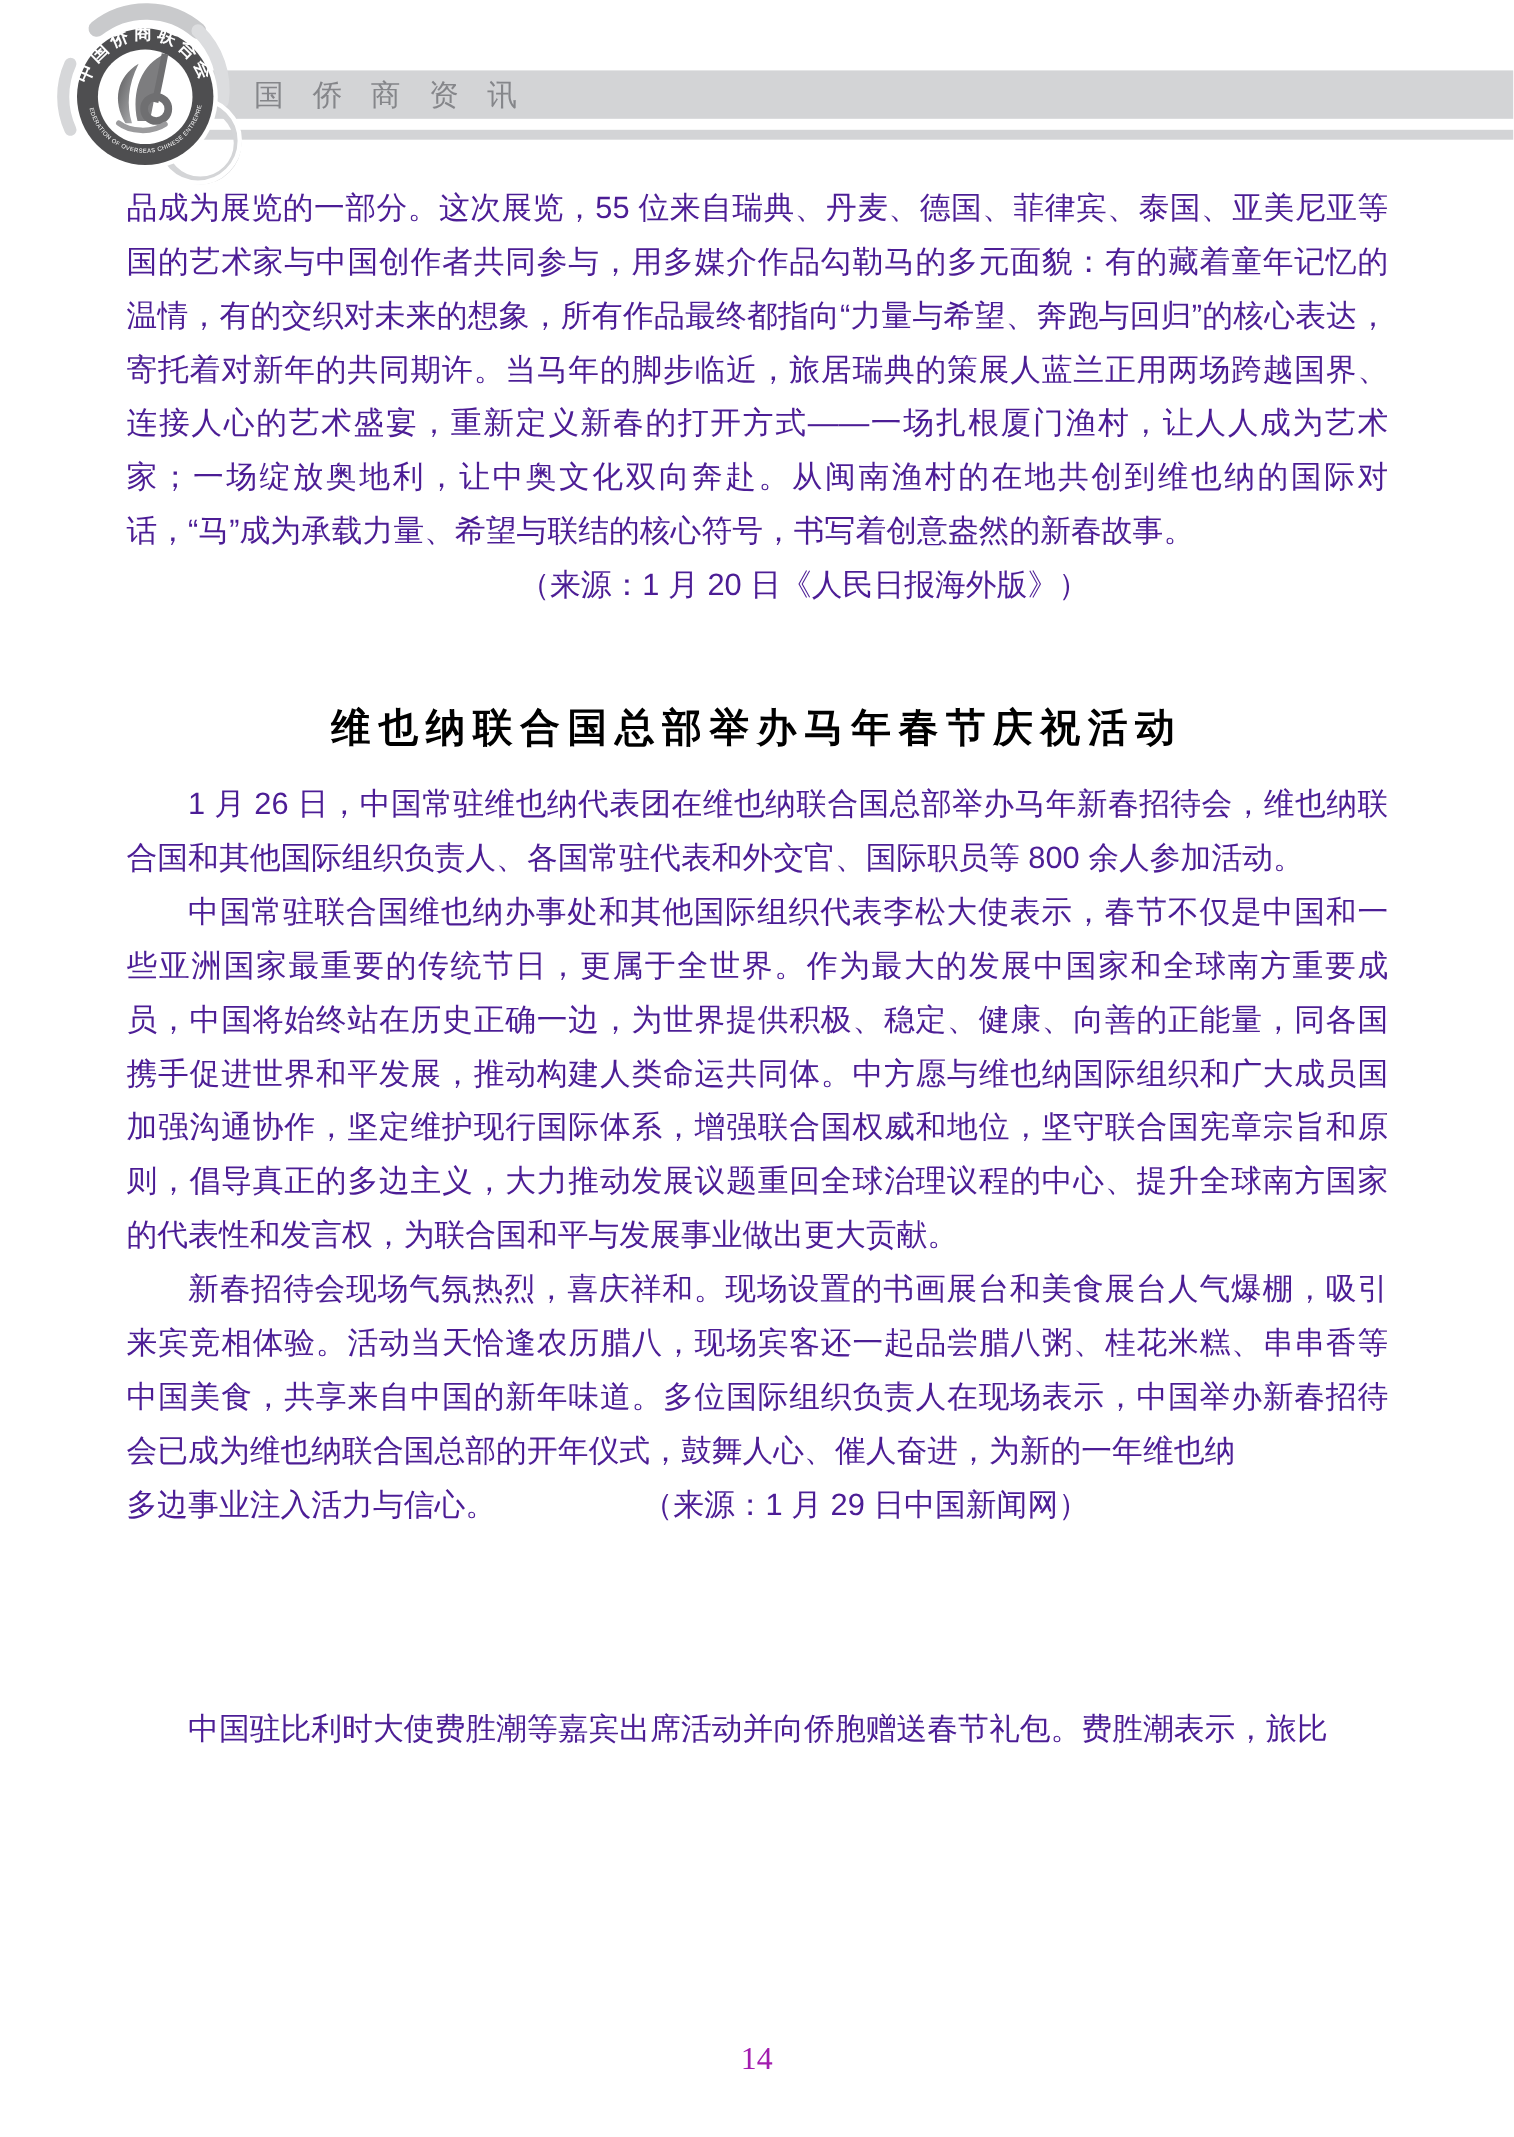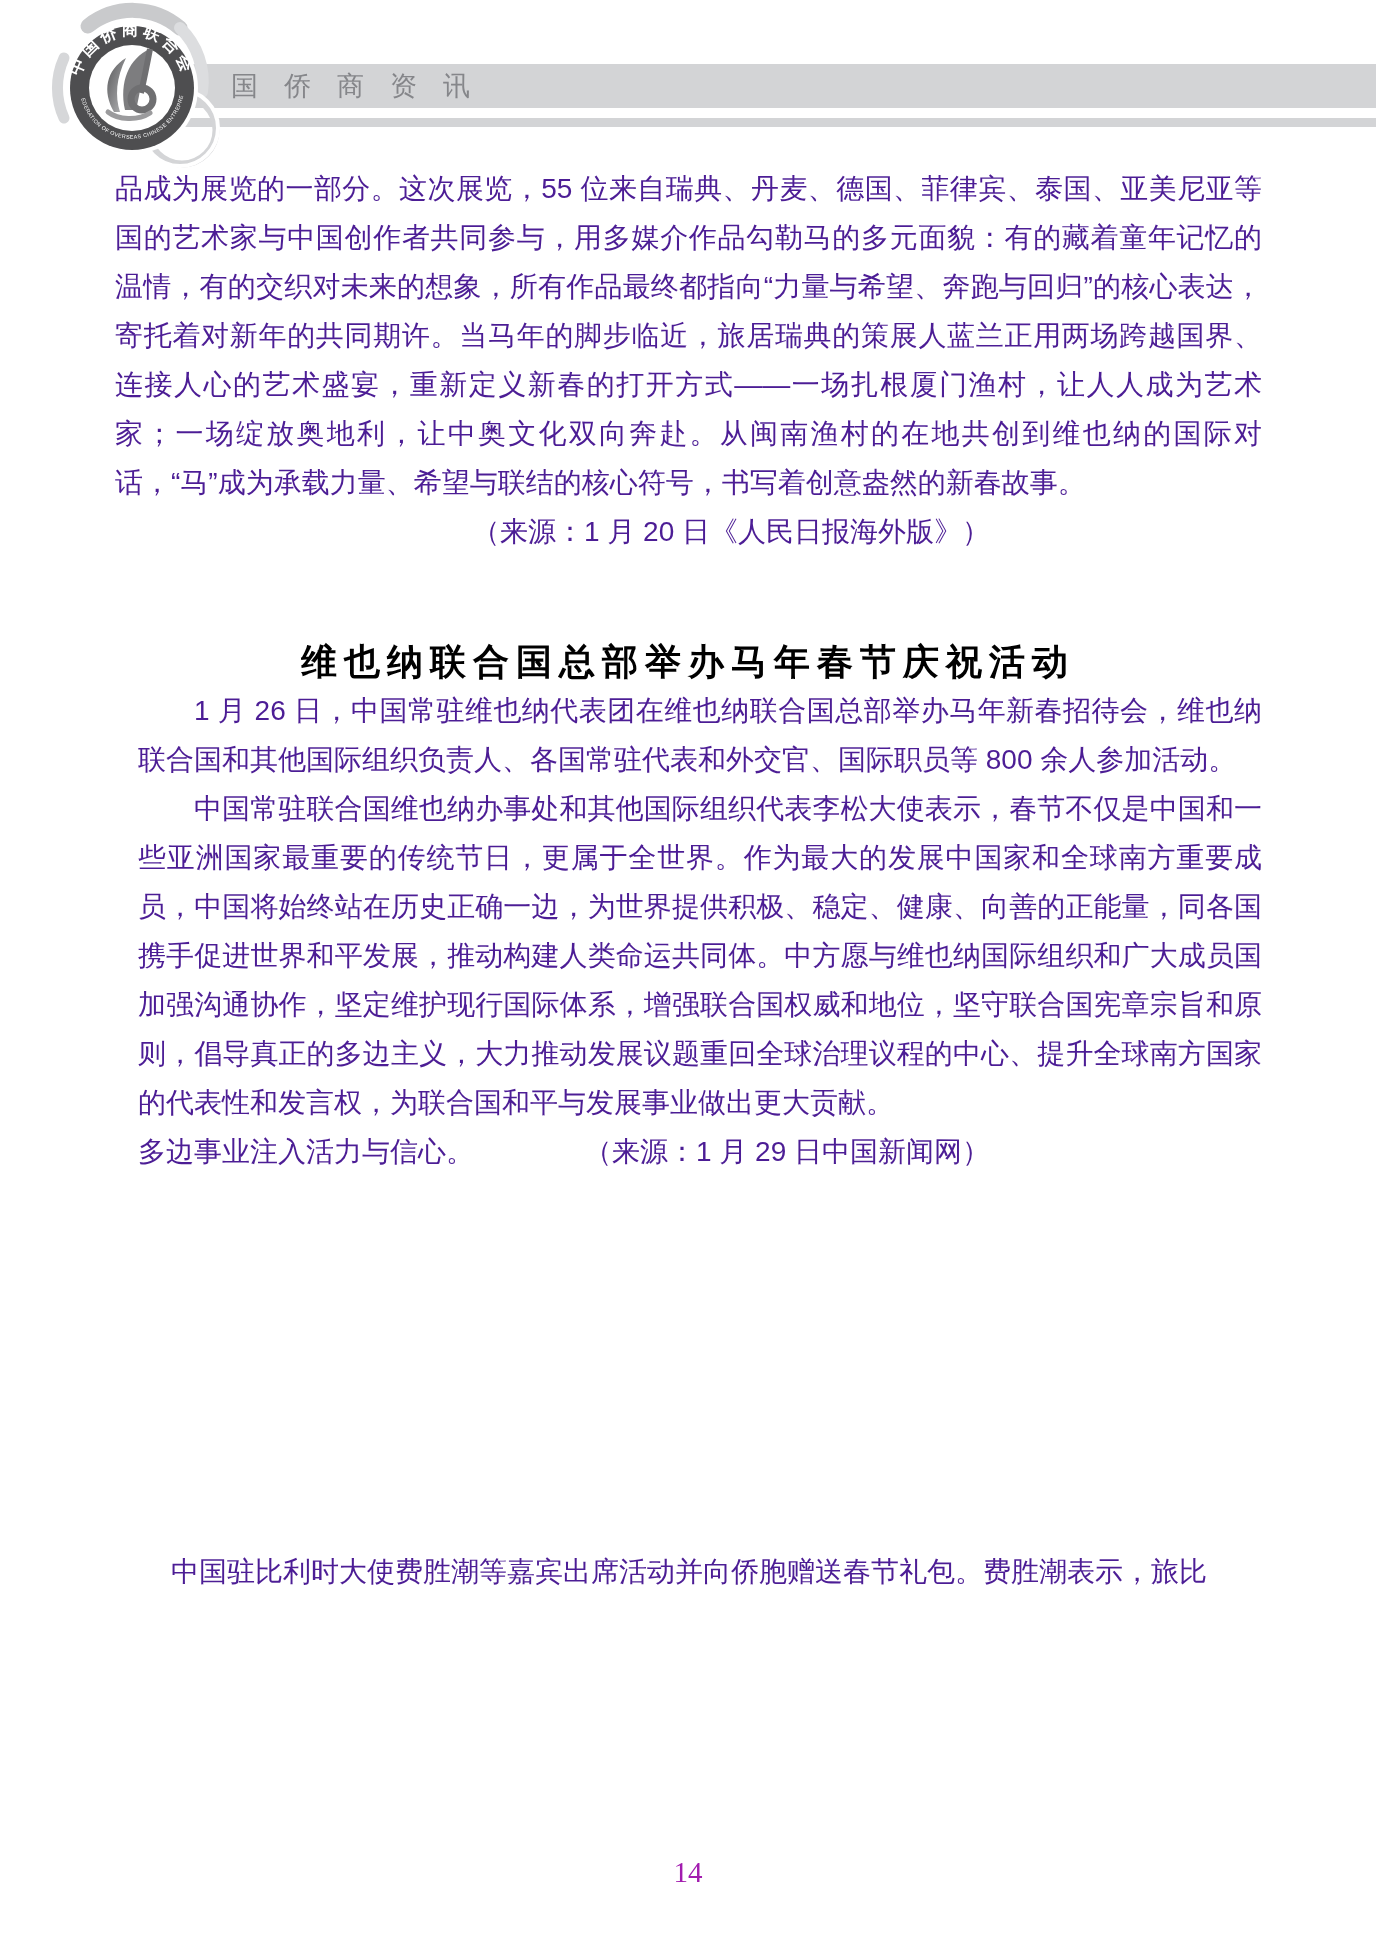--- a/index.html
+++ b/index.html
@@ -104,23 +104,24 @@
     </svg>
   </div>
 
   <div class="textblock" style="top:164px;">
     <p>品成为展览的一部分。这次展览，55 位来自瑞典、丹麦、德国、菲律宾、泰国、亚美尼亚等国的艺术家与中国创作者共同参与，用多媒介作品勾勒马的多元面貌：有的藏着童年记忆的温情，有的交织对未来的想象，所有作品最终都指向“力量与希望、奔跑与回归”的核心表达，寄托着对新年的共同期许。当马年的脚步临近，旅居瑞典的策展人蓝兰正用两场跨越国界、连接人心的艺术盛宴，重新定义新春的打开方式——一场扎根厦门渔村，让人人成为艺术家；一场绽放奥地利，让中奥文化双向奔赴。从闽南渔村的在地共创到维也纳的国际对话，“马”成为承载力量、希望与联结的核心符号，书写着创意盎然的新春故事。</p>
     <div class="source-row">（来源：1 月 20 日《人民日报海外版》）</div>
   </div>
 
   <h2 class="sec-title" style="top:641px;">维也纳联合国总部举办马年春节庆祝活动</h2>
 
-  <div class="textblock" style="top:686px;margin-left:23px;">
+  <div class="textblock" style="top:706px;">
     <p class="indent">1 月 26 日，中国常驻维也纳代表团在维也纳联合国总部举办马年新春招待会，维也纳联合国和其他国际组织负责人、各国常驻代表和外交官、国际职员等 800 余人参加活动。</p>
     <p class="indent">中国常驻联合国维也纳办事处和其他国际组织代表李松大使表示，春节不仅是中国和一些亚洲国家最重要的传统节日，更属于全世界。作为最大的发展中国家和全球南方重要成员，中国将始终站在历史正确一边，为世界提供积极、稳定、健康、向善的正能量，同各国携手促进世界和平发展，推动构建人类命运共同体。中方愿与维也纳国际组织和广大成员国加强沟通协作，坚定维护现行国际体系，增强联合国权威和地位，坚守联合国宪章宗旨和原则，倡导真正的多边主义，大力推动发展议题重回全球治理议程的中心、提升全球南方国家的代表性和发言权，为联合国和平与发展事业做出更大贡献。</p>
+    <p class="indent">新春招待会现场气氛热烈，喜庆祥和。现场设置的书画展台和美食展台人气爆棚，吸引来宾竞相体验。活动当天恰逢农历腊八，现场宾客还一起品尝腊八粥、桂花米糕、串串香等中国美食，共享来自中国的新年味道。多位国际组织负责人在现场表示，中国举办新春招待会已成为维也纳联合国总部的开年仪式，鼓舞人心、催人奋进，为新的一年维也纳</p>
     <div class="tail-row">
       <span>多边事业注入活力与信心。</span>
       <span class="src">（来源：1 月 29 日中国新闻网）</span>
     </div>
   </div>
 
 
   <div class="textblock" style="top:1547px;">
     <p class="indent">中国驻比利时大使费胜潮等嘉宾出席活动并向侨胞赠送春节礼包。费胜潮表示，旅比</p>
   </div>

